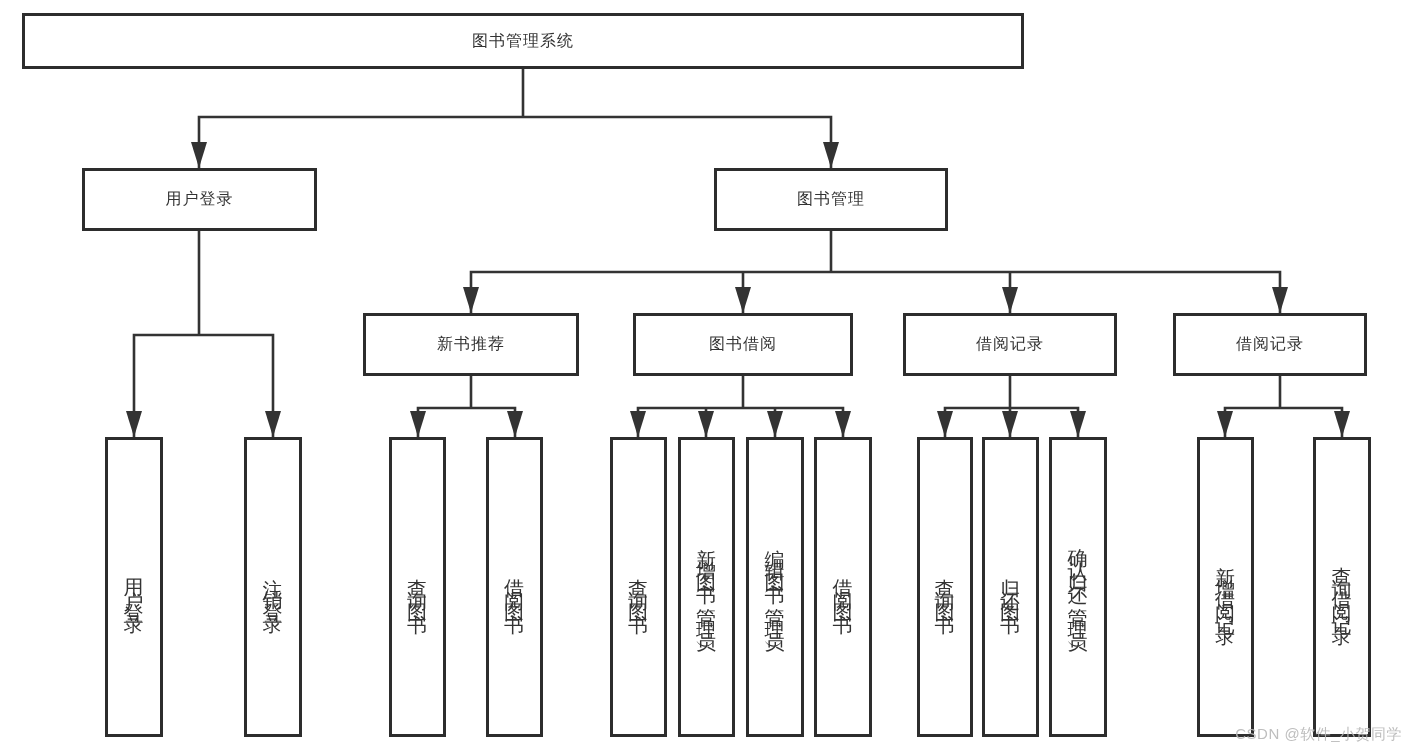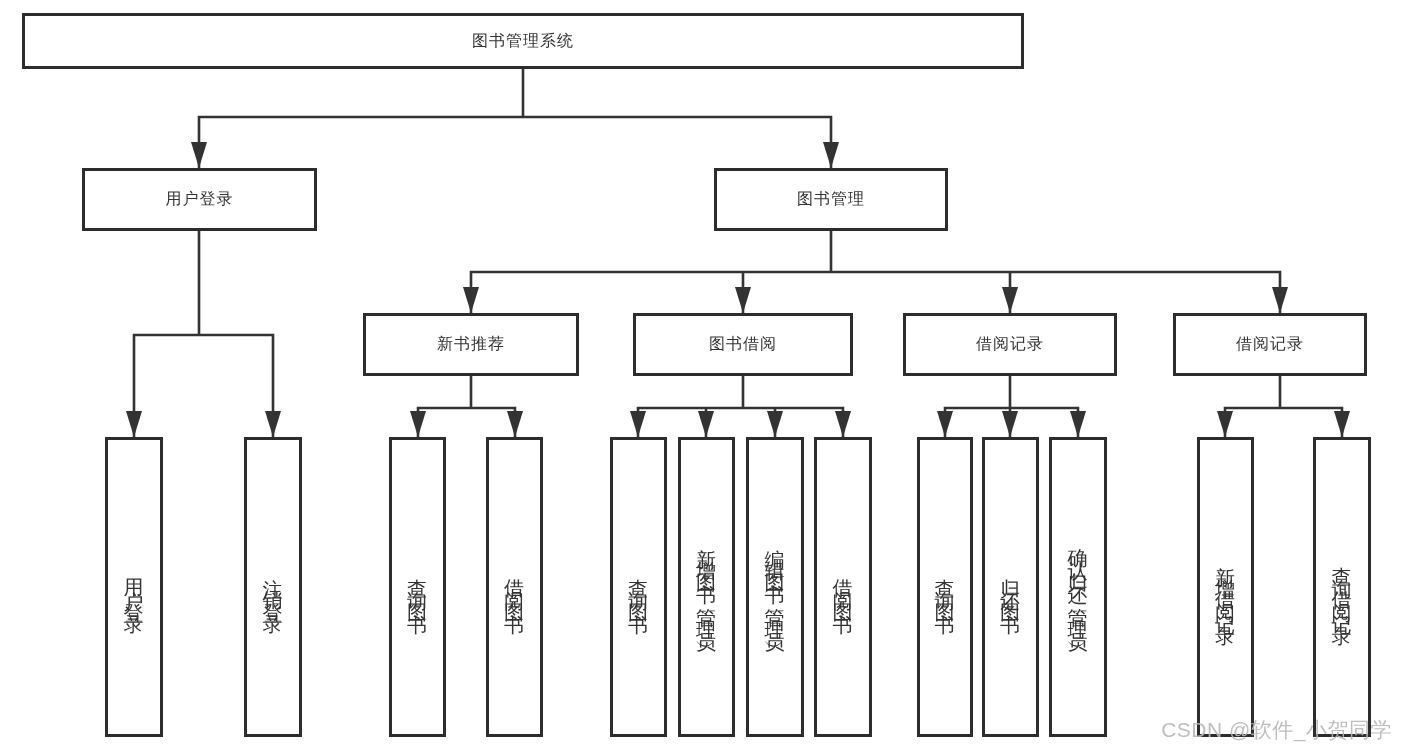--- a/index.html
+++ b/index.html
@@ -40,23 +40,23 @@
   }
   .leaf .vlbl {
     writing-mode: vertical-rl;
     text-orientation: mixed;
     font-size: 20px;
     letter-spacing: 12px;
     line-height: 1;
   }
   .watermark {
     position: absolute;
-    right: 13px;
+    right: 3px;
     bottom: 3px;
-    font-size: 21px;
+    font-size: 15px;
     color: var(--watermark);
     opacity: 0.92;
     letter-spacing: 0.5px;
     white-space: nowrap;
   }
 </style>
 </head>
 <body>
 
 <div class="canvas">

